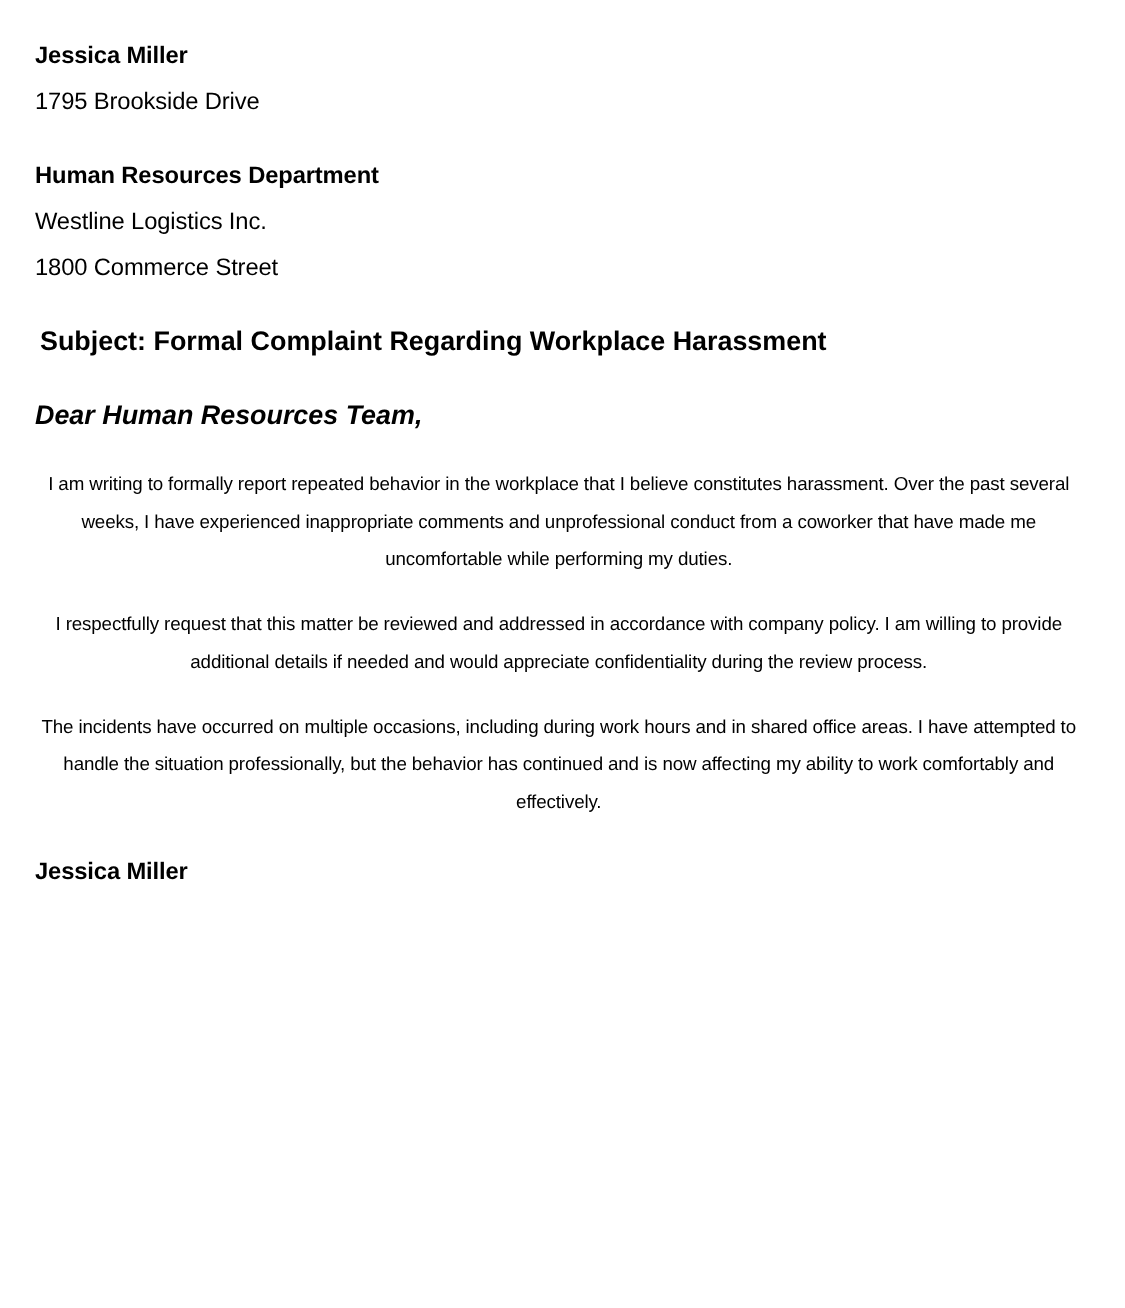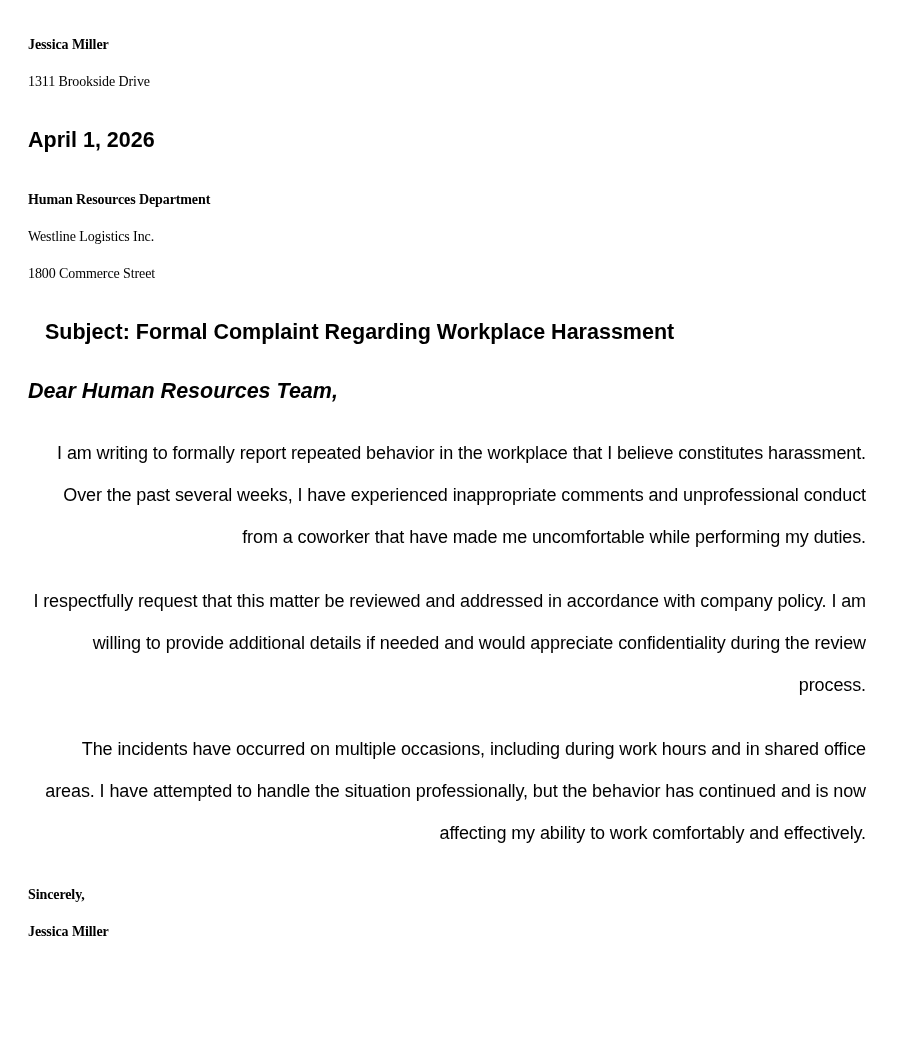--- a/index.html
+++ b/index.html
@@ -21,45 +21,44 @@
     padding: 26px 34px 20px 28px;
     background: #ffffff;
   }
   .block {
     margin: 0 0 22px 0;
   }
   .block:last-child {
     margin-bottom: 0;
   }
   .line {
-    font-size: 14px;
+    font-size: 19px;
     line-height: 37px;
     letter-spacing: -0.1px;
     white-space: pre-wrap;
-    font-family: Liberation Serif, serif;
   }
   .line.bold {
     font-weight: bold;
   }
   .para {
-    font-size: 18px;
-    line-height: 42px;
+    font-size: 15px;
+    line-height: 30px;
     letter-spacing: -0.1px;
     max-width: 845px;
     margin: 0 0 22px 0;
-    text-align: right;
+    text-align: center;
   }
   .para:last-child {
     margin-bottom: 0;
   }
   .subject-line {
     font-size: 21.5px;
     line-height: 37px;
     font-weight: bold;
-    margin: 0 0 22px 17px;
+    margin: 0 0 22px 4px;
   }
   .salutation {
     font-size: 21.5px;
     line-height: 37px;
     font-weight: bold;
     margin: 0 0 22px 0;
     font-style: italic;
   }
   .date-line {
     font-size: 21.5px;
@@ -68,38 +67,36 @@
     margin: 0 0 22px 0;
   }
 </style>
 </head>
 <body>
 
 <div class="page">
 
   <div class="block">
     <div class="line bold">Jessica Miller</div>
-    <div class="line">1311 Brookside Drive</div>
+    <div class="line">1795 Brookside Drive</div>
   </div>
 
-  <div class="date-line">April 1, 2026</div>
 
   <div class="block">
     <div class="line bold">Human Resources Department</div>
     <div class="line">Westline Logistics Inc.</div>
     <div class="line">1800 Commerce Street</div>
   </div>
 
   <div class="subject-line">Subject: Formal Complaint Regarding Workplace Harassment</div>
 
   <div class="salutation">Dear Human Resources Team,</div>
 
   <p class="para">I am writing to formally report repeated behavior in the workplace that I believe constitutes harassment. Over the past several weeks, I have experienced inappropriate comments and unprofessional conduct from a coworker that have made me uncomfortable while performing my duties.</p>
   <p class="para">I respectfully request that this matter be reviewed and addressed in accordance with company policy. I am willing to provide additional details if needed and would appreciate confidentiality during the review process.</p>
   <p class="para">The incidents have occurred on multiple occasions, including during work hours and in shared office areas. I have attempted to handle the situation professionally, but the behavior has continued and is now affecting my ability to work comfortably and effectively.</p>
 
   <div class="block">
-    <div class="line bold">Sincerely,</div>
     <div class="line bold">Jessica Miller</div>
 
   </div>
 
 </div>
 
 </body></html>

